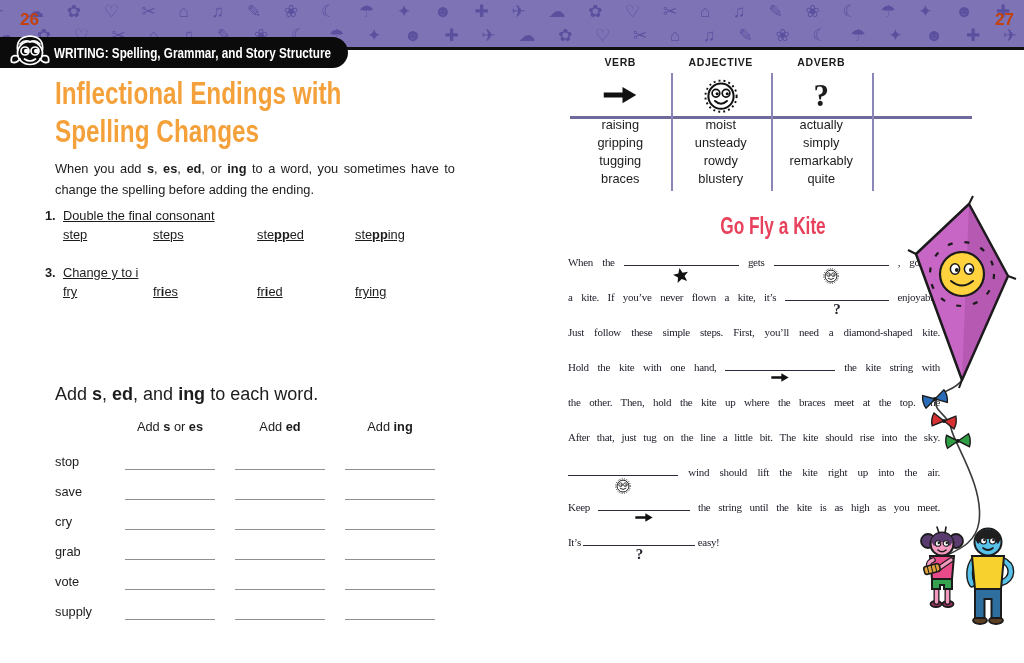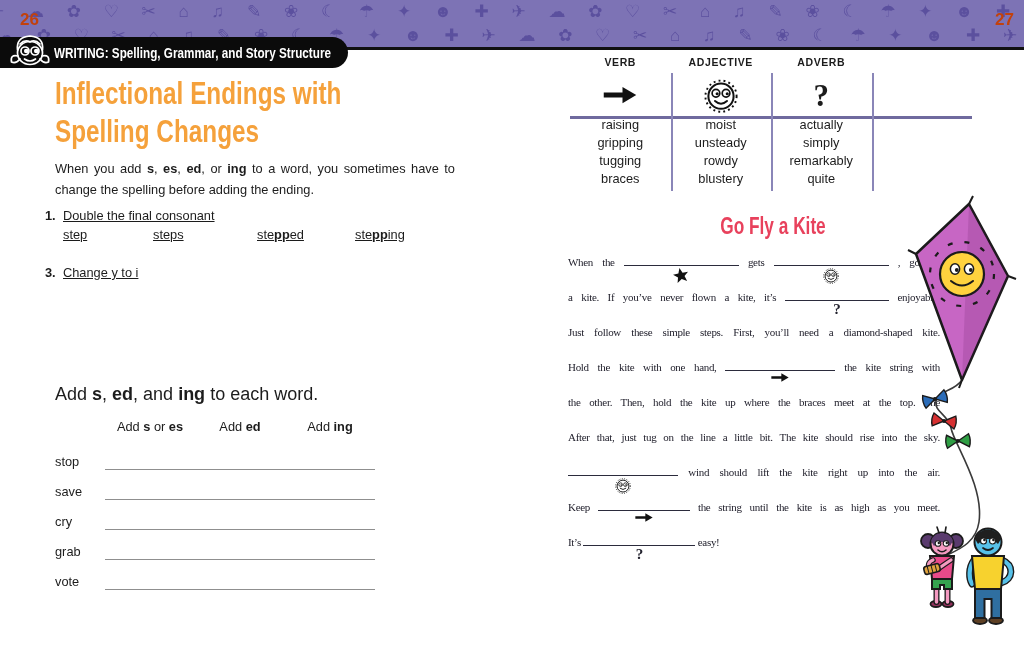--- a/index.html
+++ b/index.html
@@ -31,21 +31,21 @@
   .bu{font-weight:bold;text-decoration:underline;}
 
   #rules{left:45px;top:208px;width:400px;text-decoration:underline;}
   .rule{margin-bottom:17px;}
   .rule-label{font-size:12.8px;height:19px;}
   .rnum{font-weight:bold;display:inline-block;width:18px;}
   .rule-words{display:grid;grid-template-columns:90px 104px 98px auto;margin-left:18px;font-size:12.8px;height:19px;margin-bottom:19px;}
 
   .addline{left:55px;top:384px;font-size:18px;}
   #practice{left:55px;top:412px;width:400px;}
-  .prow{display:grid;grid-template-columns:50px 90px 90px 90px;height:30px;align-items:end;}
+  .prow{display:grid;grid-template-columns:50px 90px 90px 90px;column-gap:20px;height:30px;align-items:end;}
   .phead{font-size:12.8px;text-align:center;padding-bottom:6px;align-items:end;height:28px;}
   .pword{font-size:12.8px;padding-bottom:1px;}
   .pblank{border-bottom:1.5px solid #8f8f8f;height:14px;}
 
   
   #wordtable{left:570px;top:56px;width:402px;height:140px;}
   .wt-cols{display:flex;position:absolute;left:0;top:0;width:100%;}
   .wt-col{width:25%;text-align:center;}
   .wt-label{font-size:10.5px;font-weight:bold;letter-spacing:.6px;height:18px;}
   .wt-icon{height:42px;display:flex;align-items:center;justify-content:center;}
@@ -109,20 +109,26 @@
     <div class="rule-label"><span class="rnum">1.</span><span>Double the final consonant</span></div>
     <div class="rule-words">
       <span><span>step</span></span>
       <span><span>steps</span></span>
       <span><span>ste</span><span class="bu">pp</span><span>ed</span></span>
       <span><span>ste</span><span class="bu">pp</span><span>ing</span></span>
     </div>
   </div>
   <div class="rule">
     <div class="rule-label"><span class="rnum">3.</span><span>Change y to i</span></div>
+    <div class="rule-words">
+      <span><span>fry</span></span>
+      <span><span>fr</span><span class="bu">i</span><span>es</span></span>
+      <span><span>fr</span><span class="bu">i</span><span>ed</span></span>
+      <span><span>frying</span></span>
+    </div>
   </div>
 </div>
 
 <div class="abs addline"><span>Add </span><span class="b">s</span><span>, </span><span class="b">ed</span><span>, and </span><span class="b">ing</span><span> to each word.</span></div>
 
 <div class="abs" id="practice">
   <div class="prow phead">
     <span></span>
     <span><span>Add </span><span class="b">s</span><span> or </span><span class="b">es</span></span>
     <span><span>Add </span><span class="b">ed</span></span>
@@ -148,20 +154,26 @@
         <span class="pblank"></span>
       </div>
       <div class="prow">
         <span class="pword">grab</span>
         <span class="pblank"></span>
         <span class="pblank"></span>
         <span class="pblank"></span>
       </div>
       <div class="prow">
         <span class="pword">vote</span>
+        <span class="pblank"></span>
+        <span class="pblank"></span>
+        <span class="pblank"></span>
+      </div>
+      <div class="prow">
+        <span class="pword">supply</span>
         <span class="pblank"></span>
         <span class="pblank"></span>
         <span class="pblank"></span>
       </div>
     </div>
 </div>
 
 <div class="abs" id="wordtable">
   <div class="hline"></div>
   <div class="vline" style="left:25%;"></div>

